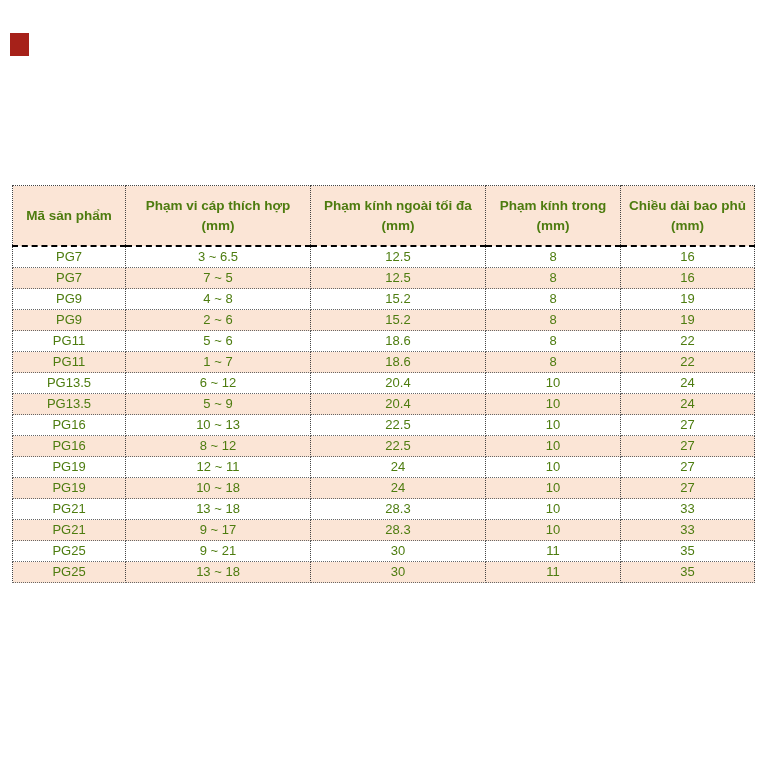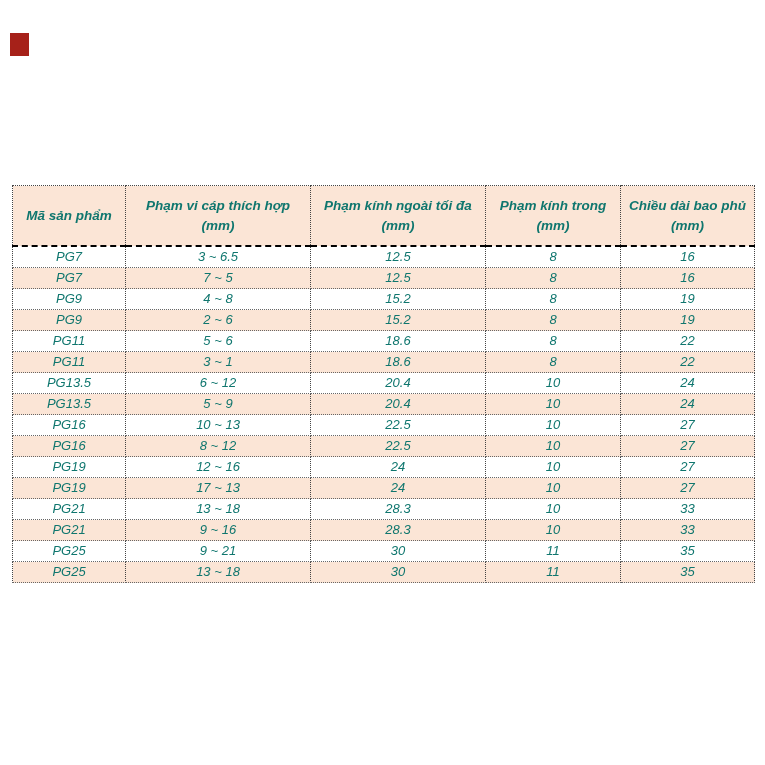--- a/index.html
+++ b/index.html
@@ -23,23 +23,22 @@
     height: 23px;
     background: #a62119;
   }
   table.spec-table {
     position: absolute;
     left: 12px;
     top: 185px;
     width: 742px;
     border-collapse: collapse;
     table-layout: fixed;
-    color: #0f766e;
+    color: #4d7c0f;
     font-size: 13px;
-    font-style: italic;
   }
   table.spec-table th {
     background: #fbe5d6;
     font-weight: bold;
     font-size: 13.5px;
     text-align: center;
     vertical-align: middle;
     white-space: pre-line;
     padding: 10px 4px;
     line-height: 1.45;
@@ -122,21 +121,21 @@
         </tr>
         <tr>
           <td>PG11</td>
           <td>5 ~ 6</td>
           <td>18.6</td>
           <td>8</td>
           <td>22</td>
         </tr>
         <tr>
           <td>PG11</td>
-          <td>3 ~ 1</td>
+          <td>1 ~ 7</td>
           <td>18.6</td>
           <td>8</td>
           <td>22</td>
         </tr>
         <tr>
           <td>PG13.5</td>
           <td>6 ~ 12</td>
           <td>20.4</td>
           <td>10</td>
           <td>24</td>
@@ -157,42 +156,42 @@
         </tr>
         <tr>
           <td>PG16</td>
           <td>8 ~ 12</td>
           <td>22.5</td>
           <td>10</td>
           <td>27</td>
         </tr>
         <tr>
           <td>PG19</td>
-          <td>12 ~ 16</td>
+          <td>12 ~ 11</td>
           <td>24</td>
           <td>10</td>
           <td>27</td>
         </tr>
         <tr>
           <td>PG19</td>
-          <td>17 ~ 13</td>
+          <td>10 ~ 18</td>
           <td>24</td>
           <td>10</td>
           <td>27</td>
         </tr>
         <tr>
           <td>PG21</td>
           <td>13 ~ 18</td>
           <td>28.3</td>
           <td>10</td>
           <td>33</td>
         </tr>
         <tr>
           <td>PG21</td>
-          <td>9 ~ 16</td>
+          <td>9 ~ 17</td>
           <td>28.3</td>
           <td>10</td>
           <td>33</td>
         </tr>
         <tr>
           <td>PG25</td>
           <td>9 ~ 21</td>
           <td>30</td>
           <td>11</td>
           <td>35</td>

